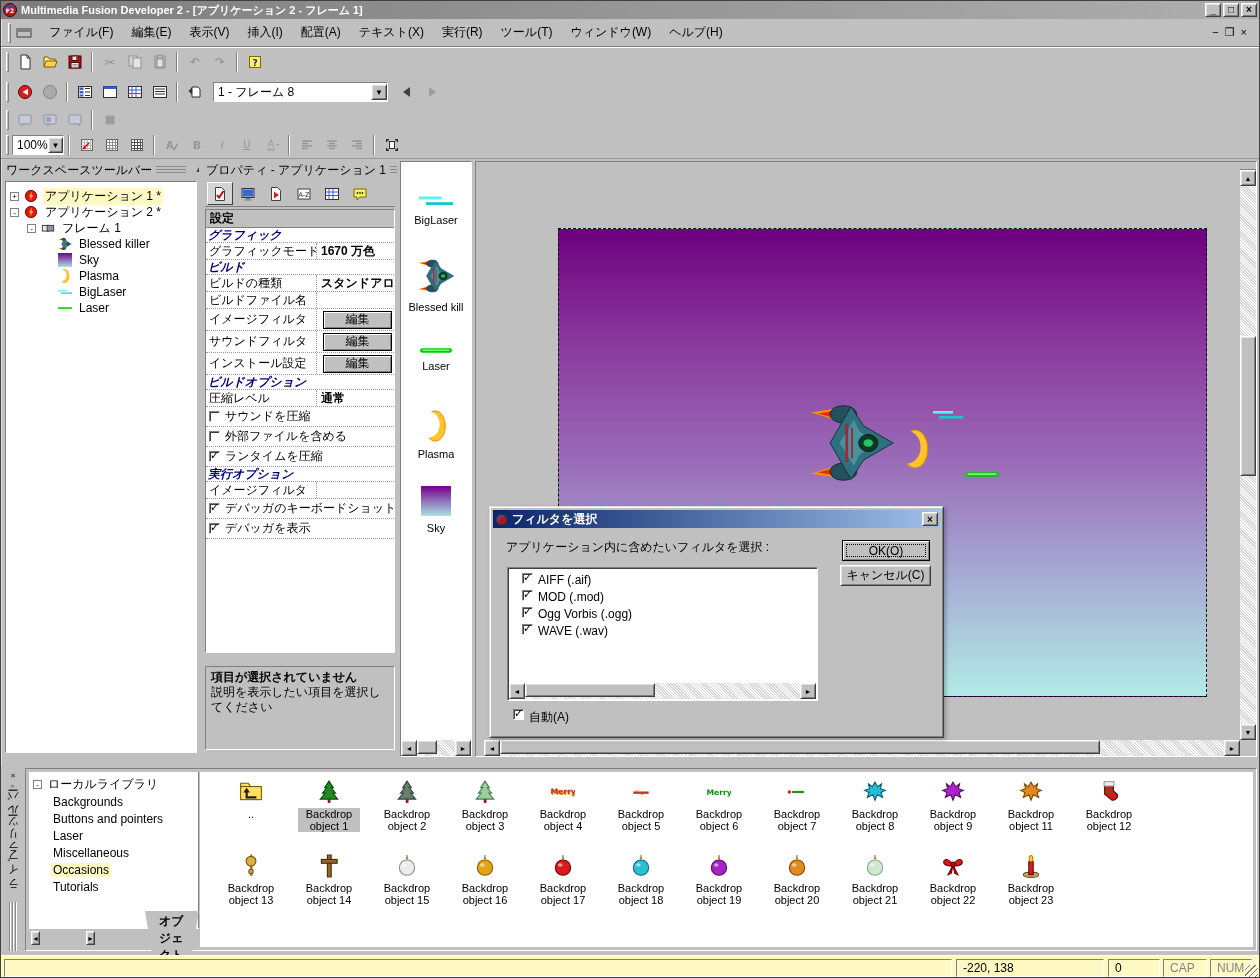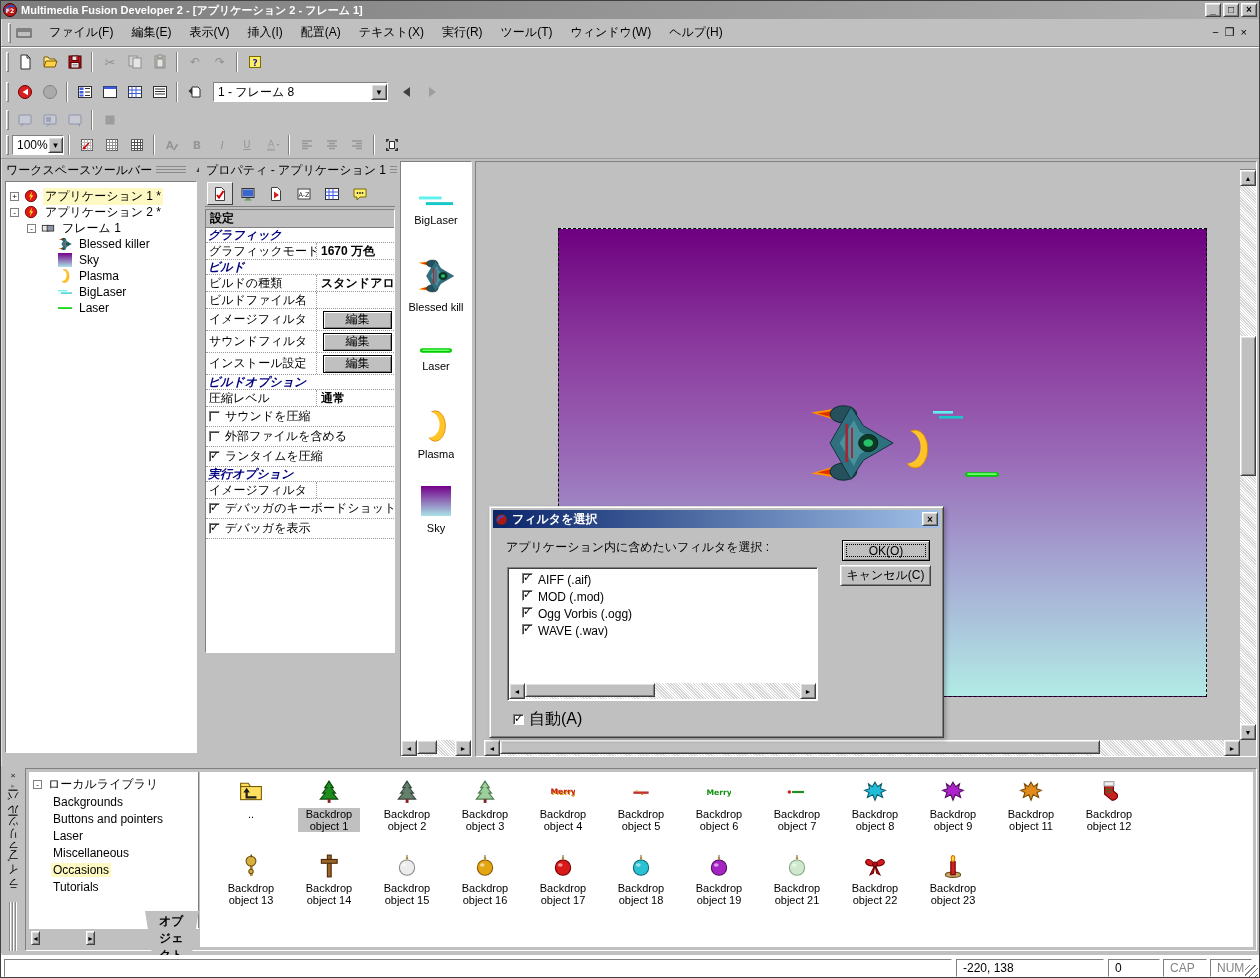--- a/index.html
+++ b/index.html
@@ -84,40 +84,40 @@
   .dtitle{position:absolute;left:3px;top:3px;right:3px;height:18px;background:linear-gradient(90deg,#0a246a,#a0c0e8);
           display:flex;align-items:center;color:#fff;font-weight:bold;font-size:12px;padding:0 2px;gap:4px;}
   .dclose{margin-left:auto;width:16px;height:14px;display:flex;align-items:center;justify-content:center;color:#000;font-size:10px;font-weight:bold;}
   .dlabel{position:absolute;left:16px;top:32px;font-size:12px;}
   .dbtn{position:absolute;height:21px;display:flex;align-items:center;justify-content:center;font-size:12px;background:#c0c0c0;}
   .dbtn.default{border:1px solid #000;box-shadow:inset 1px 1px 0 #fff, inset -1px -1px 0 #808080;}
   .dbtn.default .focusring{position:absolute;inset:3px;border:1px dotted #000;}
   .dbtn.normal{border:1px solid;border-color:#fff #404040 #404040 #fff;box-shadow:inset 1px 1px 0 #dfdfdf, inset -1px -1px 0 #808080;}
   .dlist{position:absolute;left:17px;top:60px;width:311px;height:134px;background:#fff;border:1px solid;border-color:#808080 #fff #fff #808080;box-shadow:inset 1px 1px 0 #404040;}
   .drow{height:17px;display:flex;padding-left:11px;font-size:12px;}
-  .dauto{position:absolute;left:20px;top:202px;display:flex;align-items:center;font-size:16px;}
+  .dauto{position:absolute;left:20px;top:202px;display:flex;align-items:flex-start;font-size:12px;}
   
   .library{position:absolute;left:0;top:765px;right:0;height:187px;background:#c0c0c0;}
   .vstrip{position:absolute;left:2px;top:2px;width:20px;bottom:2px;display:flex;flex-direction:column;align-items:center;padding-top:2px;}
   .vtitle{writing-mode:vertical-rl;transform:rotate(180deg);font-size:11px;margin-top:6px;white-space:nowrap;color:#000;}
   .vgrip2{width:9px;flex:1;margin-top:6px;background:repeating-linear-gradient(90deg,#8a8a8a 0 1px,#fff 1px 2px,transparent 2px 3px);}
   .libbox{position:absolute;left:24px;top:2px;right:2px;bottom:2px;border:1px solid;border-color:#808080 #fff #fff #808080;background:#c0c0c0;}
   .libtree{position:absolute;left:3px;top:3px;width:170px;bottom:22px;background:#fff;overflow:hidden;border-right:1px solid #808080;padding-top:4px;}
   .libtabs{position:absolute;left:3px;bottom:3px;width:170px;height:19px;display:flex;align-items:center;background:#c0c0c0;border-top:1px solid #fff;gap:44px;}
   .minibtn{width:14px;height:14px;display:flex;align-items:center;justify-content:center;font-size:7px;margin-left:2px;}
   .tab{margin-left:6px;padding:1px 14px 2px;font-weight:bold;font-size:12px;background:#c0c0c0;
        clip-path:polygon(0 0,100% 0,calc(100% - 9px) 100%,9px 100%);border-top:1px solid #c0c0c0;}
   .libitems{position:absolute;left:174px;top:3px;right:3px;bottom:3px;background:#fff;overflow:hidden;
             display:grid;grid-template-columns:repeat(12,78px);grid-auto-rows:74px;padding:6px 0 0 12px;}
   .lcell{display:flex;flex-direction:column;align-items:center;}
   .licon{height:26px;display:flex;align-items:flex-end;justify-content:center;}
   .llabel{margin-top:4px;font-size:11px;line-height:12px;text-align:center;width:62px;}
   .llabel.sel{background:#c0c0c0;}
   
-  .statusbar{position:absolute;left:0;top:954px;right:0;height:24px;background:#ffffff;border-top:1px solid #fff;}
+  .statusbar{position:absolute;left:0;top:954px;right:0;height:24px;background:#fef9c3;border-top:1px solid #fff;}
   .sfield{position:absolute;top:3px;height:18px;border:1px solid;border-color:#808080 #fff #fff #808080;padding:1px 6px;font-size:12px;}
   .gray{color:#848484;}
   .resizegrip{position:absolute;right:1px;bottom:1px;width:13px;height:13px;
               background:repeating-linear-gradient(135deg,transparent 0 2px,#fff 2px 3px,#808080 3px 4px);}
 </style>
 </head>
 <body>
 
 <div class="app">
 
@@ -692,20 +692,24 @@
         </div>
         <div class="prow p-check">
           <span class="cb on"></span>
           <span style="white-space: nowrap; overflow: hidden;">デバッガのキーボードショットカッ</span>
         </div>
         <div class="prow p-check">
           <span class="cb on"></span>
           <span style="white-space: nowrap; overflow: hidden;">デバッガを表示</span>
         </div>
       </div>
+    <div class="pdesc">
+      <b>項目が選択されていません</b>
+      <span>説明を表示したい項目を選択してください</span>
+    </div>
   </div>
 
   <div class="objbar">
     <div id="obj-items" style="padding-top:10px">
         <div class="objitem">
           <span>
             <svg xmlns="http://www.w3.org/2000/svg" viewBox="0 0 30 12" width="34" height="14">
               <rect x="0" y="2" width="20" height="2.6" fill="#5ff0f0"></rect>
               <rect x="6" y="7" width="24" height="2.6" fill="#18c8c8"></rect>
             </svg>
@@ -1106,20 +1110,31 @@
                 <ellipse cx="8.5" cy="10" rx="2.2" ry="1.6" fill="#ffffff" opacity="0.55"></ellipse>
               </svg>
             </span>
             <div class="llabel">Backdrop object 19</div>
           </div>
           <div class="lcell">
             <span class="licon">
               <svg xmlns="http://www.w3.org/2000/svg" viewBox="0 0 22 22" width="24" height="24">
                 <line x1="11" y1="1" x2="11" y2="4" stroke="#8a6a20"></line>
                 <rect x="10" y="3" width="2" height="2" fill="#b08830"></rect>
+                <circle cx="11" cy="12.5" r="7" fill="#e28a22" stroke="#7a4a00"></circle>
+                <ellipse cx="8.5" cy="10" rx="2.2" ry="1.6" fill="#ffffff" opacity="0.55"></ellipse>
+              </svg>
+            </span>
+            <div class="llabel">Backdrop object 20</div>
+          </div>
+          <div class="lcell">
+            <span class="licon">
+              <svg xmlns="http://www.w3.org/2000/svg" viewBox="0 0 22 22" width="24" height="24">
+                <line x1="11" y1="1" x2="11" y2="4" stroke="#8a6a20"></line>
+                <rect x="10" y="3" width="2" height="2" fill="#b08830"></rect>
                 <circle cx="11" cy="12.5" r="7" fill="#cfe9cf" stroke="#8aa88a"></circle>
                 <ellipse cx="8.5" cy="10" rx="2.2" ry="1.6" fill="#ffffff" opacity="0.55"></ellipse>
               </svg>
             </span>
             <div class="llabel">Backdrop object 21</div>
           </div>
           <div class="lcell">
             <span class="licon">
               <svg xmlns="http://www.w3.org/2000/svg" viewBox="0 0 22 22" width="24" height="24">
                 <path d="M11 10 C7 4 3 4 2.5 7 C2 10 7 12 11 10" fill="#d81820" stroke="#700000"></path>

